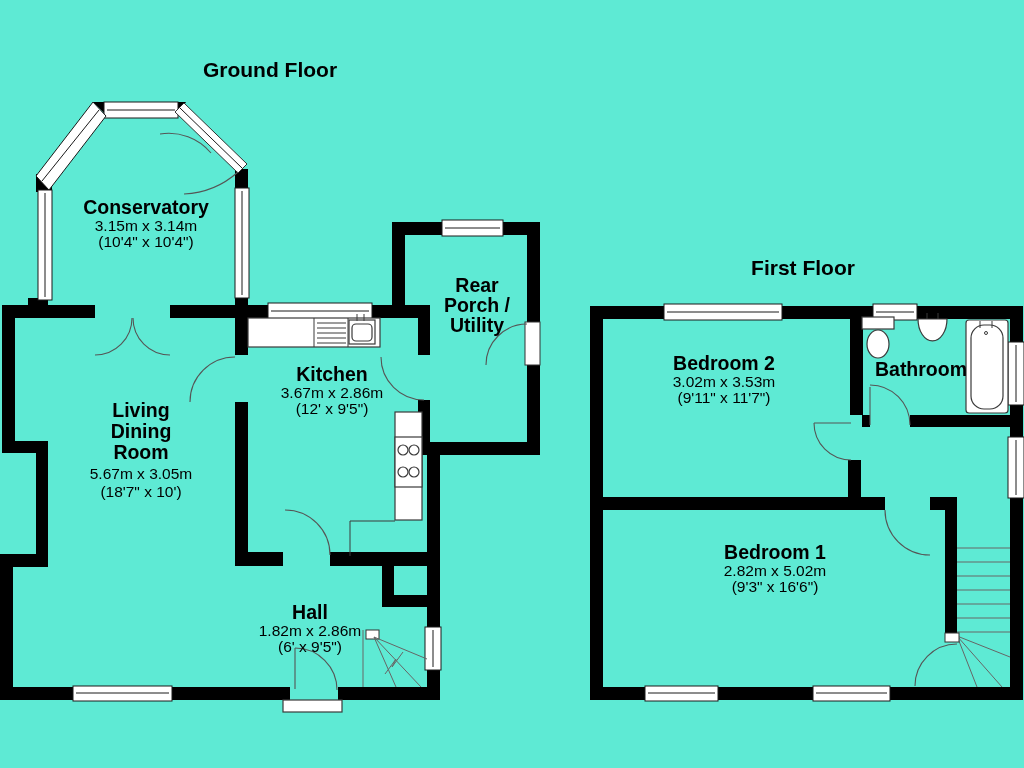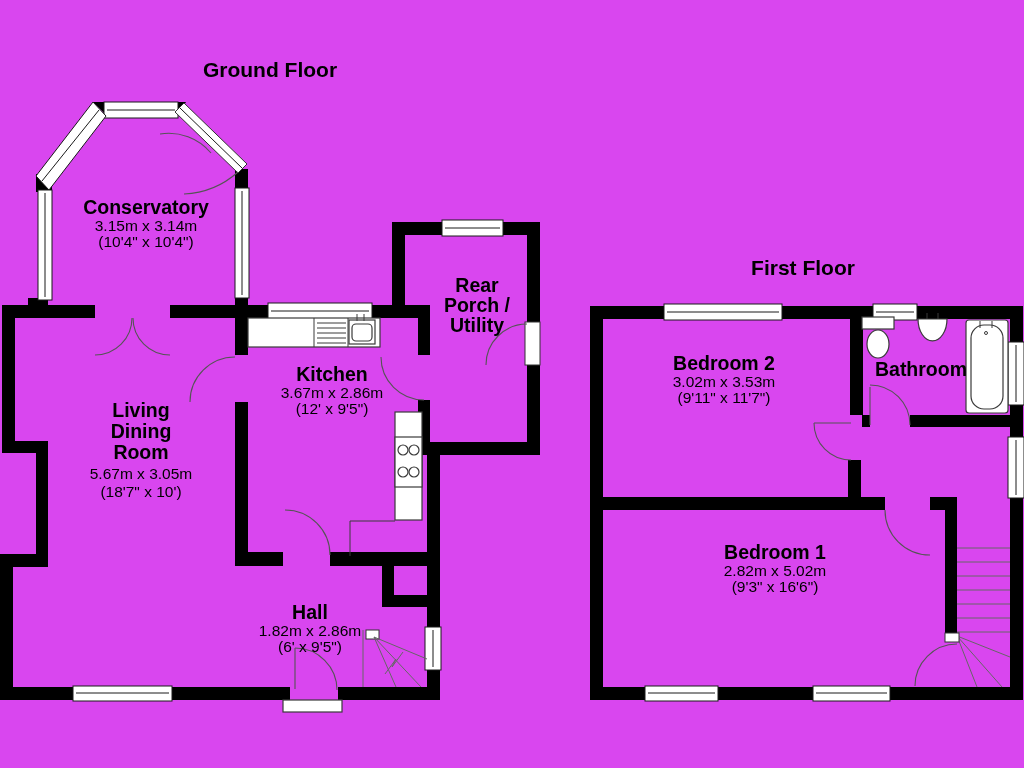--- a/index.html
+++ b/index.html
@@ -1,16 +1,16 @@
 <!DOCTYPE html>
 <html><head>
 <meta charset="utf-8">
 <style>
   html,body{margin:0;padding:0;background:#ffffff;}
-  .page{position:relative;width:1024px;height:768px;background:#d946ef;overflow:hidden;
+  .page{position:relative;width:1024px;height:768px;background:#5eead4;overflow:hidden;
         font-family:"Liberation Sans", sans-serif;}
   svg{position:absolute;left:0;top:0;}
   svg text{font-family:"Liberation Sans", sans-serif;fill:#000;}
   .floor-title{font-size:21px;font-weight:bold;}
   .room-name{font-size:19.5px;font-weight:bold;}
   .room-dim{font-size:15.5px;}
   .wall{fill:#000000;stroke:none;}
   .win{fill:#ffffff;stroke:#1a1a1a;stroke-width:1;}
   .winline{stroke:#1a1a1a;stroke-width:1;fill:none;}
   .arc{stroke:#555555;stroke-width:1.1;fill:none;}

